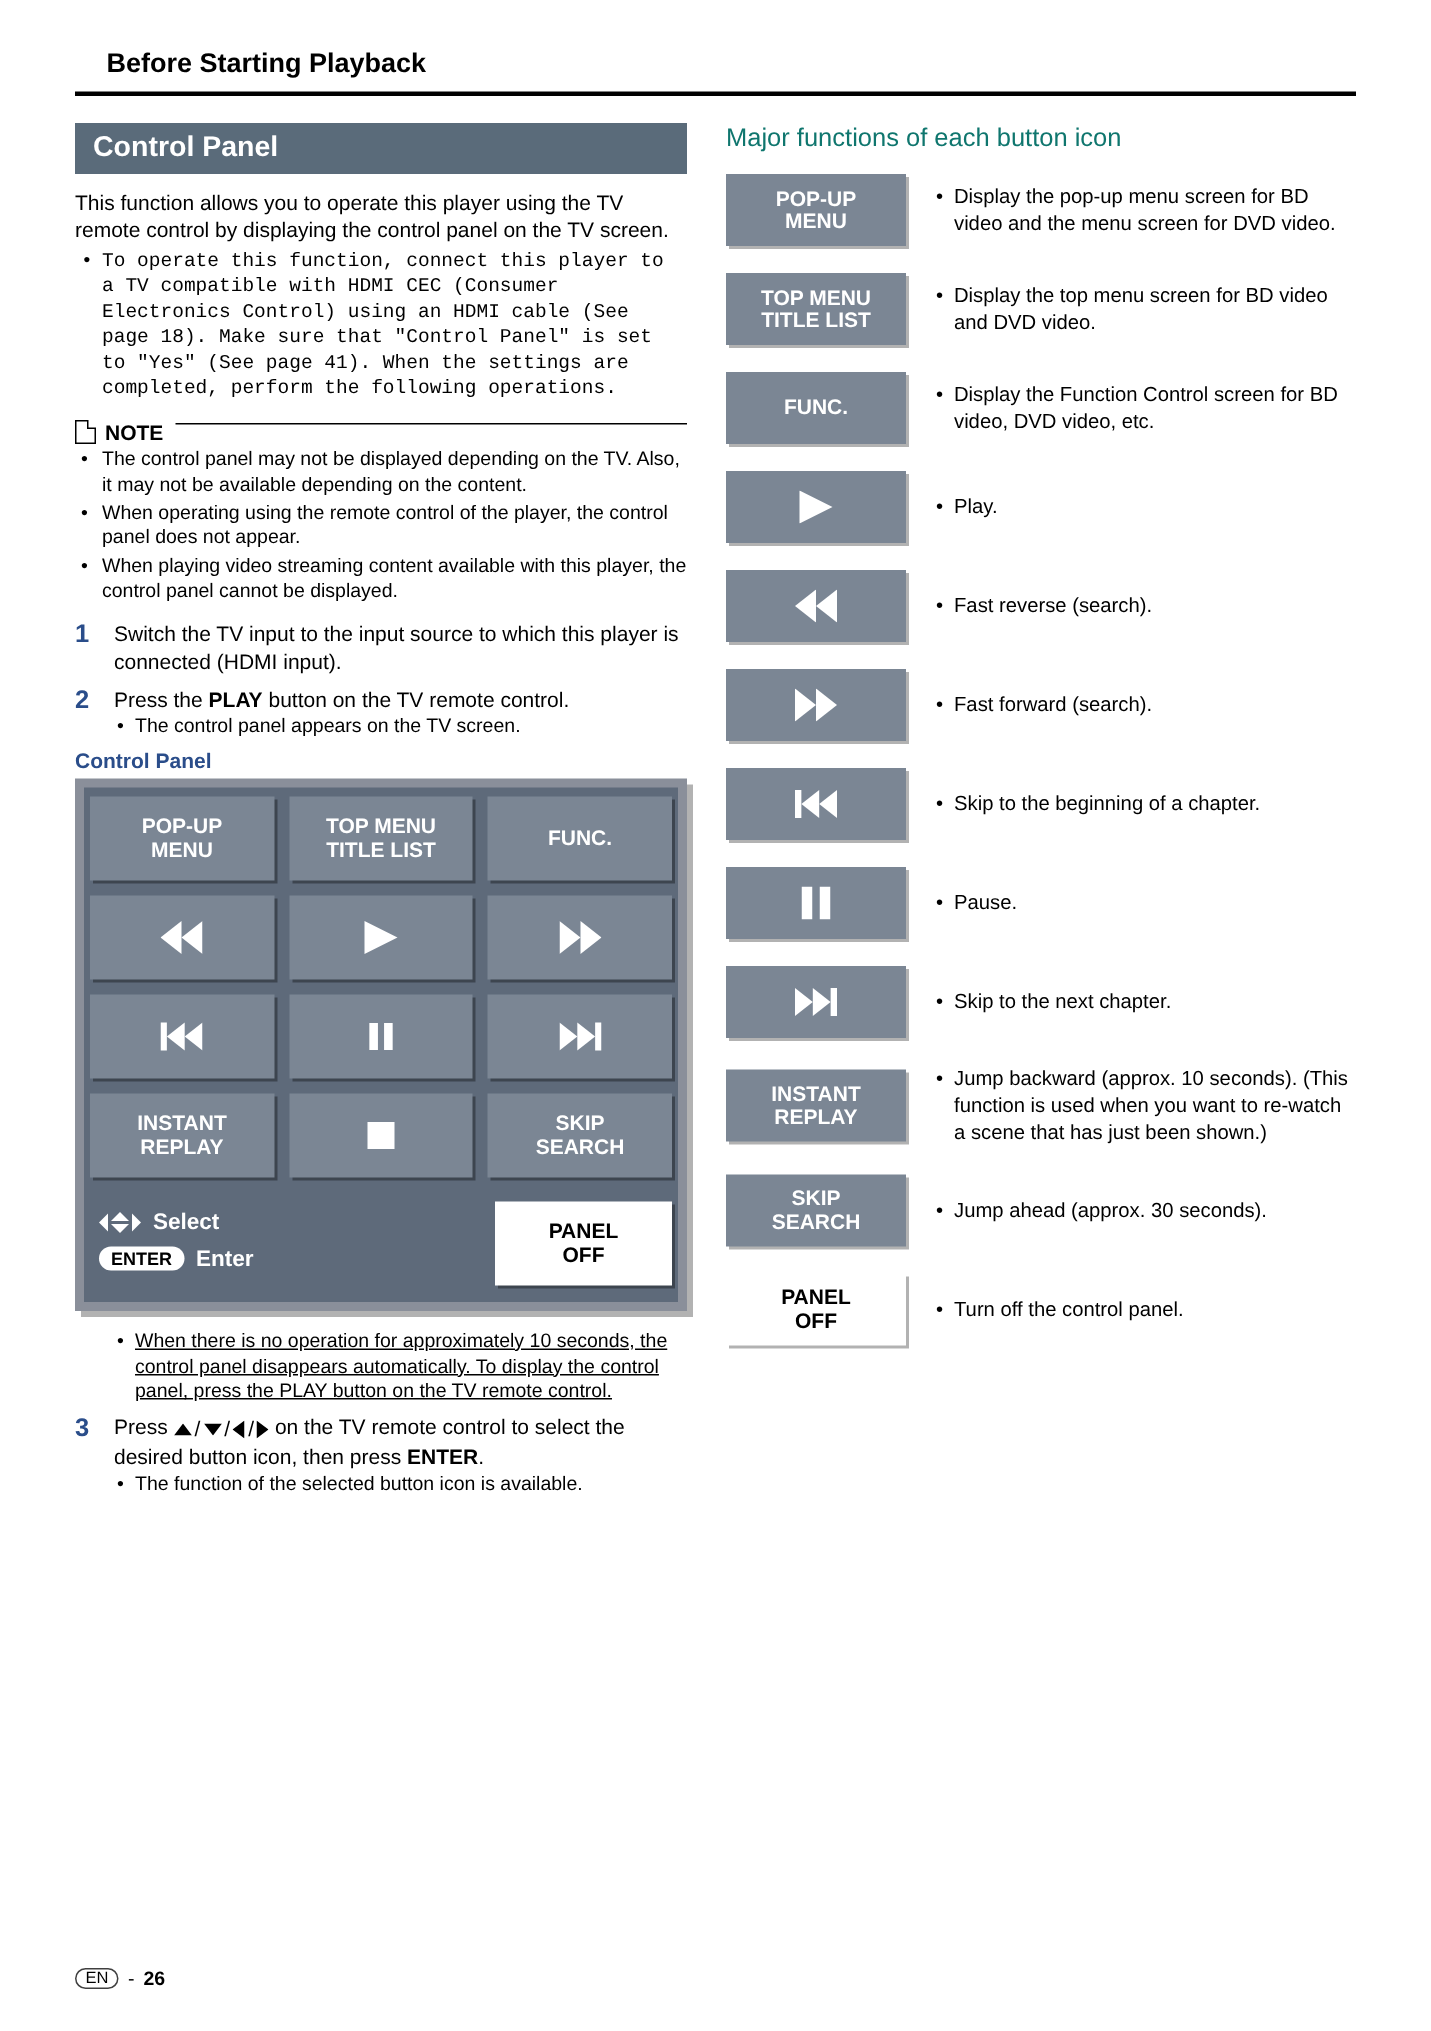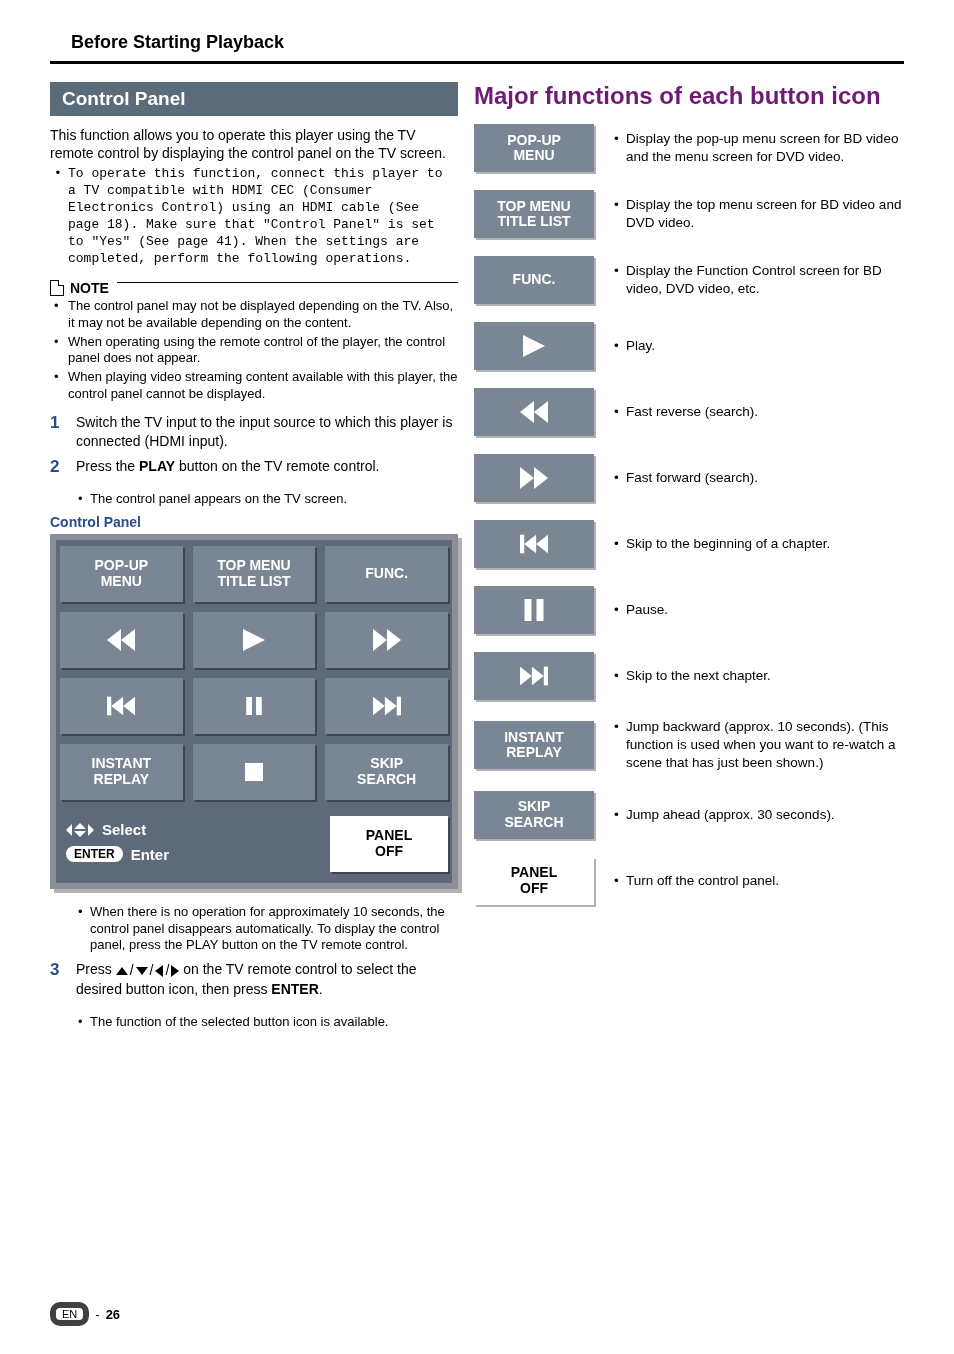--- a/index.html
+++ b/index.html
@@ -8,42 +8,42 @@
     width: 954px;
     height: 1354px;
     background: #fff;
     padding: 32px 50px 20px 50px;
     position: relative;
     color: #000;
     font-size: 14px;
   }
   .header-title { font-weight: bold; font-size: 18px; margin-bottom: 8px; margin-left: 21px; }
   .header-rule { border: none; border-top: 3px solid #000; margin-bottom: 18px; }
-  .columns { display: flex; gap: 16px; }
+  .columns { display: flex; gap: 26px; }
   .col-left { flex: 0 0 408px; }
   .col-right { flex: 1; }
   .section-bar {
     background: #5a6b7a; color: #fff; font-weight: bold;
     font-size: 19px; padding: 6px 12px; margin-bottom: 10px;
   }
   .intro { font-size: 14px; line-height: 1.3; margin-bottom: 4px; }
   .bullet-list { list-style: none; margin-left: 18px; font-family: Liberation Mono, monospace; }
   .bullet-list li { position: relative; font-size: 13px; line-height: 1.3; margin-bottom: 2px; }
   .bullet-list li::before { content: "•"; position: absolute; left: -14px; }
   .note-head { display: flex; align-items: flex-start; margin-top: 12px; margin-bottom: 2px; }
   .note-head .label { font-weight: bold; font-size: 14px; margin-left: 6px; }
   .note-rule { border-top: 1px solid #000; flex:1; margin-left:8px; margin-top:2px;}
   .note-list { list-style:none; margin-left:18px; margin-bottom:10px;}
   .note-list li { position:relative; font-size:13px; line-height:1.3; margin-bottom:2px;}
   .note-list li::before{content:"•"; position:absolute; left:-14px;}
   .steps { margin-top:8px; }
   .step { display:flex; margin-bottom:6px; }
   .step-num { font-weight:bold; color:#2a4d8a; font-size:17px; width:26px; flex-shrink:0;}
   .step-body { font-size:14px; line-height:1.35; }
-  .step-sub { list-style:none; margin-left:14px; margin-top:15px;}
+  .step-sub { list-style:none; margin-left:14px; margin-top:0;}
   .step-sub li{ position:relative; font-size:13px; line-height:1.3;}
   .step-sub li::before{content:"•"; position:absolute; left:-12px;}
   .cp-caption { font-weight:bold; color:#2a4d8a; font-size:14px; margin-top:4px; margin-bottom:4px;}
   .panel-wrap { background:#8a8f9a; padding:6px; box-shadow:4px 4px 0 rgba(0,0,0,0.3); margin-bottom:12px;}
   .panel-body { background:#5e6a7a; padding:6px 4px 10px; }
   .panel-grid { display:grid; grid-template-columns: repeat(3, 1fr); gap:10px 10px; }
   .pbtn {
     background:#7b8694; color:#fff; font-weight:bold; text-align:center;
     display:flex; align-items:center; justify-content:center;
     height:56px; font-size:14px; line-height:1.1;
@@ -54,37 +54,37 @@
     background:#fff; color:#000; font-weight:bold; text-align:center;
     display:flex; flex-direction:column; align-items:center; justify-content:center;
     height:56px; font-size:14px; line-height:1.1;
     box-shadow: 2px 2px 0 rgba(0,0,0,0.35);
     grid-column: 3;
   }
   .panel-bottom { display:flex; margin-top:16px; align-items:flex-start;}
   .panel-bottom-left { flex:1; color:#fff; padding:4px 6px;}
   .pb-row{ display:flex; align-items:center; gap:8px; font-weight:bold; font-size:15px; margin-bottom:6px;}
   .enter-badge { background:#fff; color:#000; border-radius:11px; padding:1px 8px; font-weight:bold; font-size:12px;}
-  .right-title { font-weight:bold; color:#701a75; font-size:24px; margin-bottom:14px;}
+  .right-title { font-weight:normal; color:#0f766e; font-size:17px; margin-bottom:14px;}
   .func-row { display:flex; align-items:center; margin-bottom:18px; gap:20px;}
   .func-btn {
     background:#7b8694; color:#fff; font-weight:bold; text-align:center;
     display:flex; align-items:center; justify-content:center;
     width:120px; height:48px; font-size:14px; line-height:1.1; flex-shrink:0;
     box-shadow:2px 2px 0 rgba(0,0,0,0.3);
   }
   .func-btn.twoline{flex-direction:column;}
   .func-btn.white { background:#fff; color:#000; }
   .func-desc { list-style:none; font-size:13.5px; line-height:1.35; }
   .func-desc li{ position:relative; padding-left:12px;}
   .func-desc li::before{content:"•"; position:absolute; left:0;}
   .icon-svg { width:28px; height:22px; }
   .icon-svg-sm { width:22px; height:18px; }
   .page-foot { position:absolute; bottom:28px; left:50px; font-size:13px; display:flex; align-items:center; gap:6px;}
-  .en-badge { border:6px solid #404040; border-radius:10px; padding:0 6px; font-size:11px;}
+  .en-badge { border:1px solid #404040; border-radius:10px; padding:0 6px; font-size:11px;}
   .arrows-keys{ display:inline-flex; align-items:center; gap:2px; vertical-align:middle;}
   .doc-icon{border:1.5px solid #000; width:14px; height:16px; position:relative;}
   .doc-icon::after{content:""; position:absolute; right:-1px; top:-1px; width:5px; height:5px; background:#fff; border-left:1.5px solid #000; border-bottom:1.5px solid #000;}
 </style>
 </head>
 <body>
 
 <svg width="0" height="0" style="position:absolute">
   <defs>
     <g id="ic-play">
@@ -253,21 +253,21 @@
             </div>
           </div>
           <div class="panel-off-btn" style="width:118px;">
             <span>PANEL</span>
             <span>OFF</span>
           </div>
         </div>
       </div>
     </div>
 
-    <ul class="step-sub" style="margin-left:40px;">
+    <ul class="step-sub" style="margin-left:40px;text-decoration:underline;">
       <li>When there is no operation for approximately 10 seconds, the control panel disappears automatically. To display the control panel, press the PLAY button on the TV remote control.</li>
     </ul>
 
     <div class="step" style="margin-top:6px;">
       <div class="step-num">3</div>
       <div class="step-body">
         <span>Press </span>
         <span class="arrows-keys" style="color:#000">
           <svg width="12" height="8" viewBox="0 0 12 8">
               <use href="#ic-up"></use>

